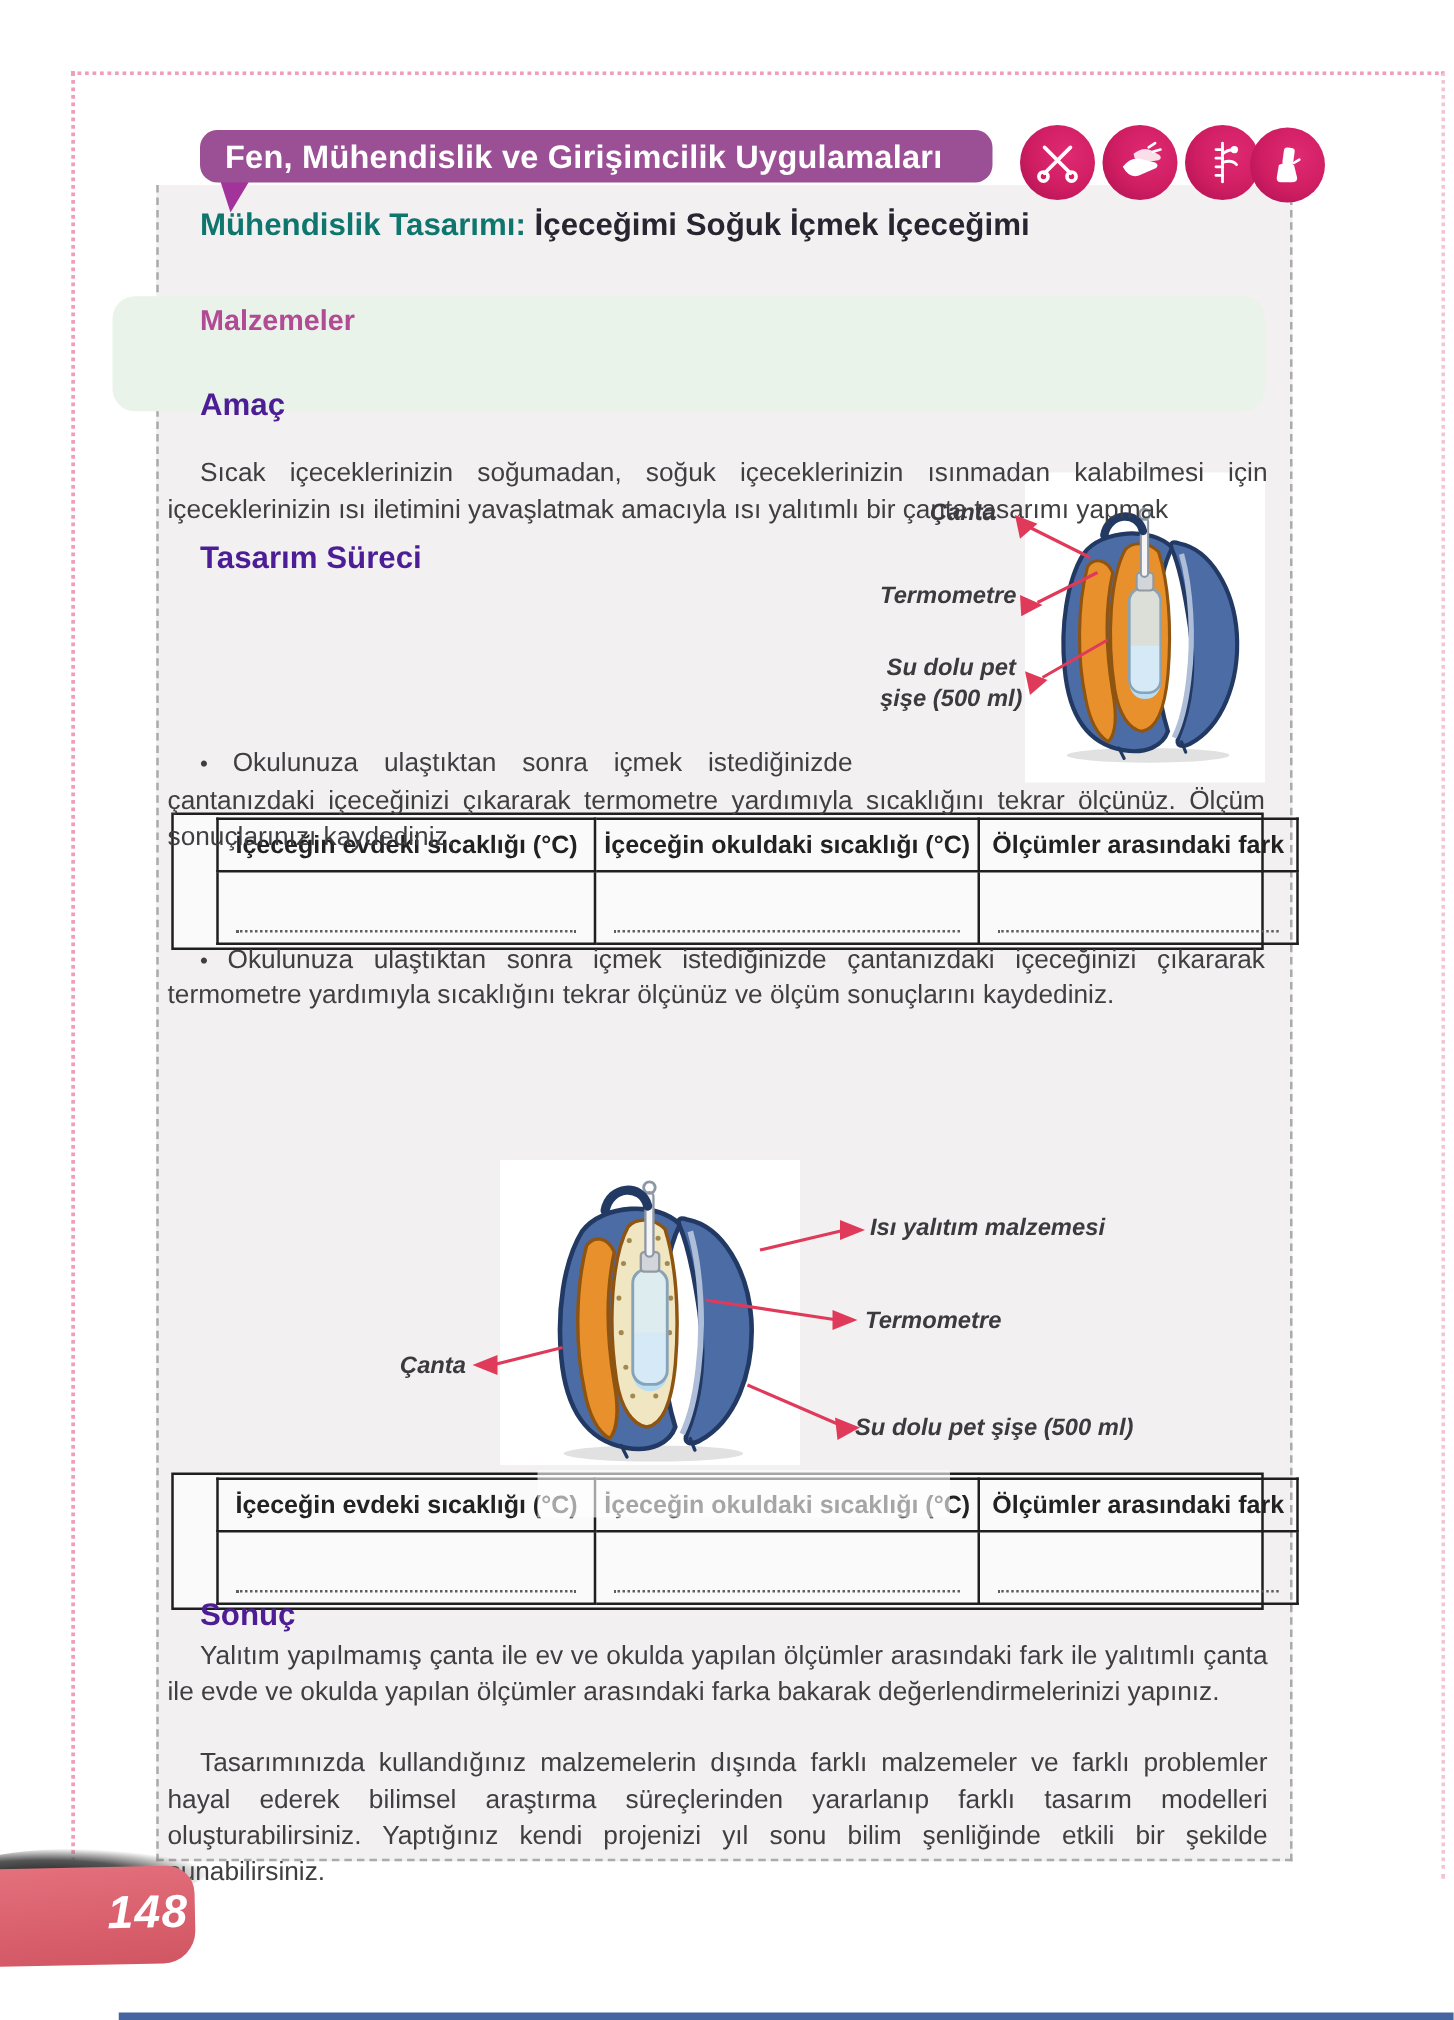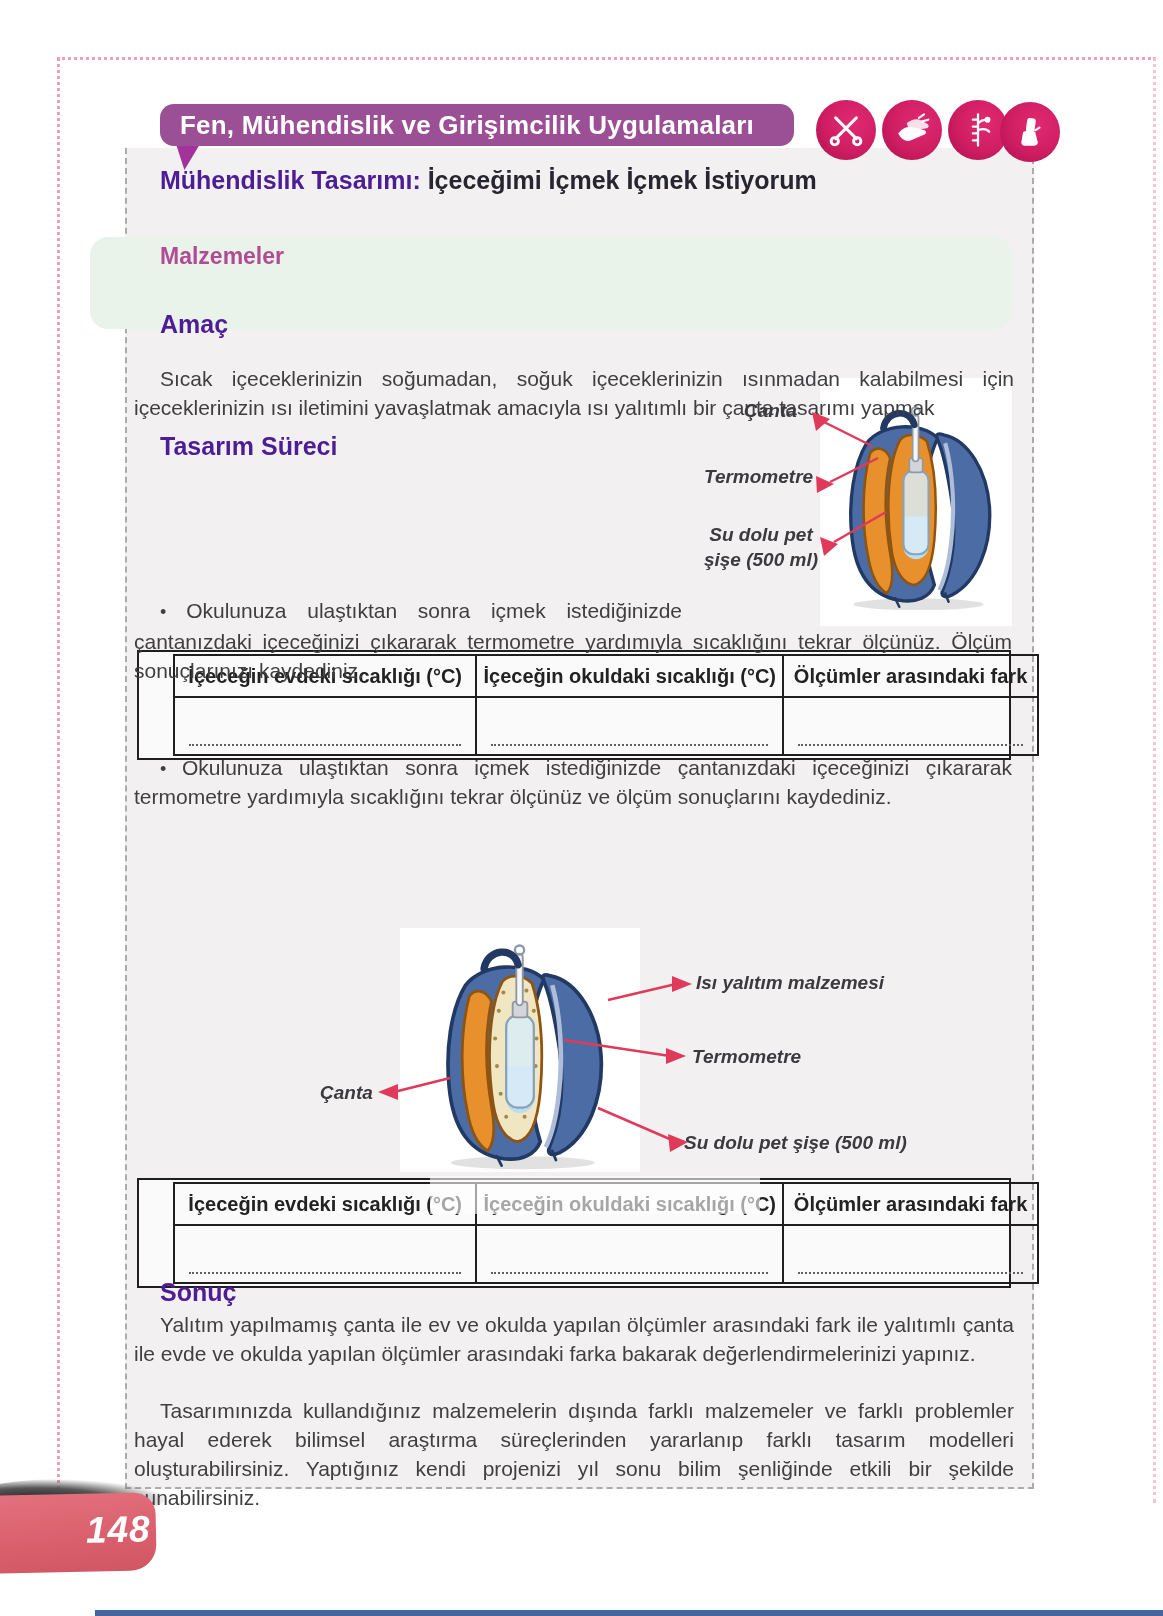--- a/index.html
+++ b/index.html
@@ -18,21 +18,21 @@
   .banner span{color:#ffffff;font-size:26px;font-weight:bold;letter-spacing:.2px;}
   .banner-tail{position:absolute;left:176px;top:144px;width:24px;height:26px;background:#a2339b;
     clip-path:polygon(0 0,100% 0,35% 100%);z-index:5;}
   
   .icon-circle{position:absolute;width:60px;height:60px;border-radius:50%;
     background:radial-gradient(circle at 62% 38%,#e02a72 0%,#cf1d62 55%,#a81050 100%);z-index:7;
     display:flex;align-items:center;justify-content:center;}
   .icon-circle svg{width:38px;height:38px;}
   
   .subtitle{position:absolute;left:160px;top:166px;font-size:25px;font-weight:bold;z-index:4;}
-  .subtitle .pfx{color:#4c1d95;}
+  .subtitle .pfx{color:#0f766e;}
   .subtitle .ttl{color:#272630;}
   .materials{position:absolute;left:90px;top:200px;width:922px;height:92px;background:#e9f3ea;
     border-radius:18px;z-index:3;box-sizing:border-box;padding:4px 34px 0 34px;margin-top:37px;}
   .materials .m-head{color:#b14b94;font-size:23px;font-weight:bold;margin:2px 0 2px 36px;}
   .materials .m-items{font-size:20px;font-style:italic;color:#38373b;line-height:27px;margin:0 6px;}
   .sec-head{position:absolute;left:160px;font-size:25px;font-weight:bold;color:#4c1d95;z-index:4;}
   .body-text{position:absolute;font-size:21px;line-height:29px;text-align:justify;z-index:4;}
   .body-text.indent{text-indent:26px;}
   .bullet-block p{margin:0 0 13px 0;text-indent:26px;text-align:justify;}
   .bullet-block p::before{content:"• ";font-size:18px;}
@@ -111,21 +111,21 @@
     <svg viewBox="0 0 44 44">
         <g fill="#fff">
       <rect x="18" y="6" width="10" height="16" rx="3" transform="rotate(8 23 14)"></rect>
       <path d="M14 22 q8 -4 14 0 l3 12 q0 4 -5 4 l-10 0 q-4 0 -4 -4z"></path>
       <path d="M28 20 l5 -3" stroke="#fff" stroke-width="2.4" stroke-linecap="round"></path>
         </g>
       </svg>
   </div>
 
   <div class="subtitle">
-    <span class="pfx">Mühendislik Tasarımı:</span><span class="ttl"> İçeceğimi İçmek İçmek İstiyorum</span>
+    <span class="pfx">Mühendislik Tasarımı:</span><span class="ttl"> İçeceğimi Soğuk İçmek İçeceğimi</span>
   </div>
 
   <div class="materials">
     <div class="m-head">Malzemeler</div>
   </div>
 
   <div class="sec-head" style="top:310px;">Amaç</div>
   <div class="body-text indent" style="left:134px;top:364px;width:880px;">Sıcak içeceklerinizin soğumadan, soğuk içeceklerinizin ısınmadan kalabilmesi için içeceklerinizin ısı iletimini yavaşlatmak amacıyla ısı yalıtımlı bir çanta tasarımı yapmak</div>
 
   <div class="sec-head" style="top:432px;">Tasarım Süreci</div>

